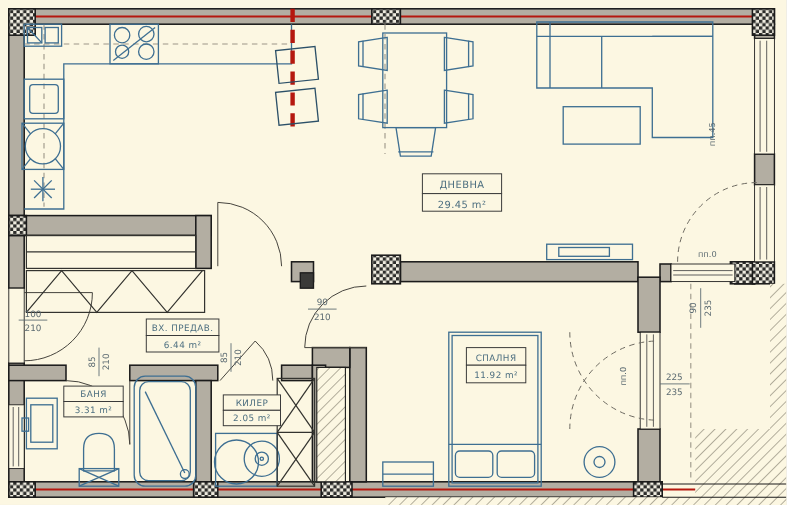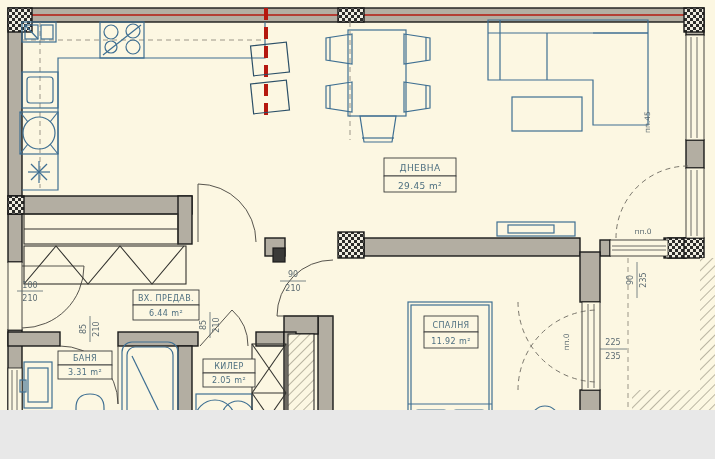--- a/index.html
+++ b/index.html
@@ -1,16 +1,16 @@
 <!DOCTYPE html>
 <html><head>
 <meta charset="utf-8">
 <style>
   html,body{margin:0;padding:0;background:#e8e8e8;}
-  .plan-wrap{width:715px;height:410px;background:#fcf7e2;position:relative;overflow:hidden;
+  .plan-wrap{width:715px;height:459px;background:#fcf7e2;position:relative;overflow:hidden;
              font-family:"DejaVu Sans",sans-serif;}
   svg{display:block}
   .wall{fill:#b3aea2;stroke:#1b1b1b;stroke-width:1.4}
   .wall-dark{fill:#3a3a38;stroke:#1b1b1b;stroke-width:1.2}
   .col{fill:url(#checker);stroke:#1b1b1b;stroke-width:1.4}
   .win{fill:#fcf7e2;stroke:#1b1b1b;stroke-width:0.8}
   .glz{stroke:#4a4a4a;stroke-width:0.8;fill:none}
   .furn{stroke:#3e6f92;stroke-width:1.2;fill:none}
   .furn2{stroke:#2c5068;stroke-width:1.2;fill:none}
   .dark{stroke:#33332f;stroke-width:1.1;fill:none}

